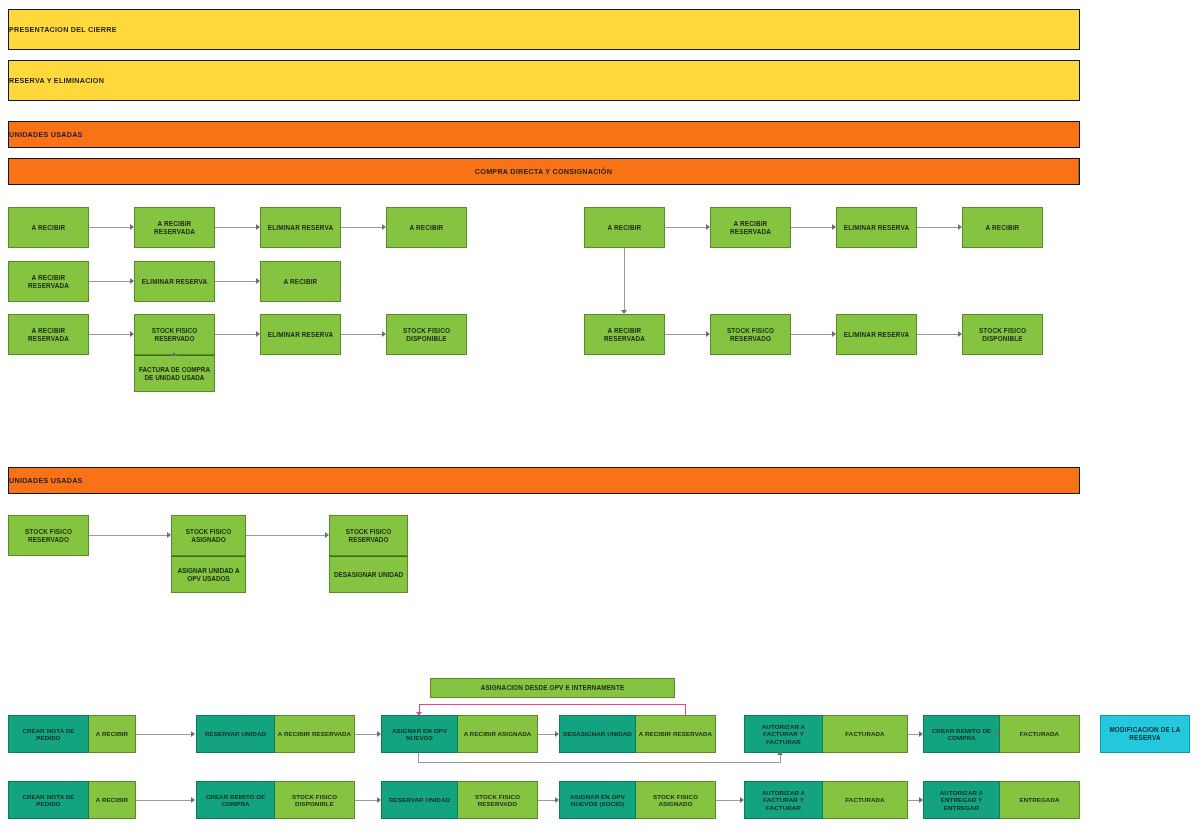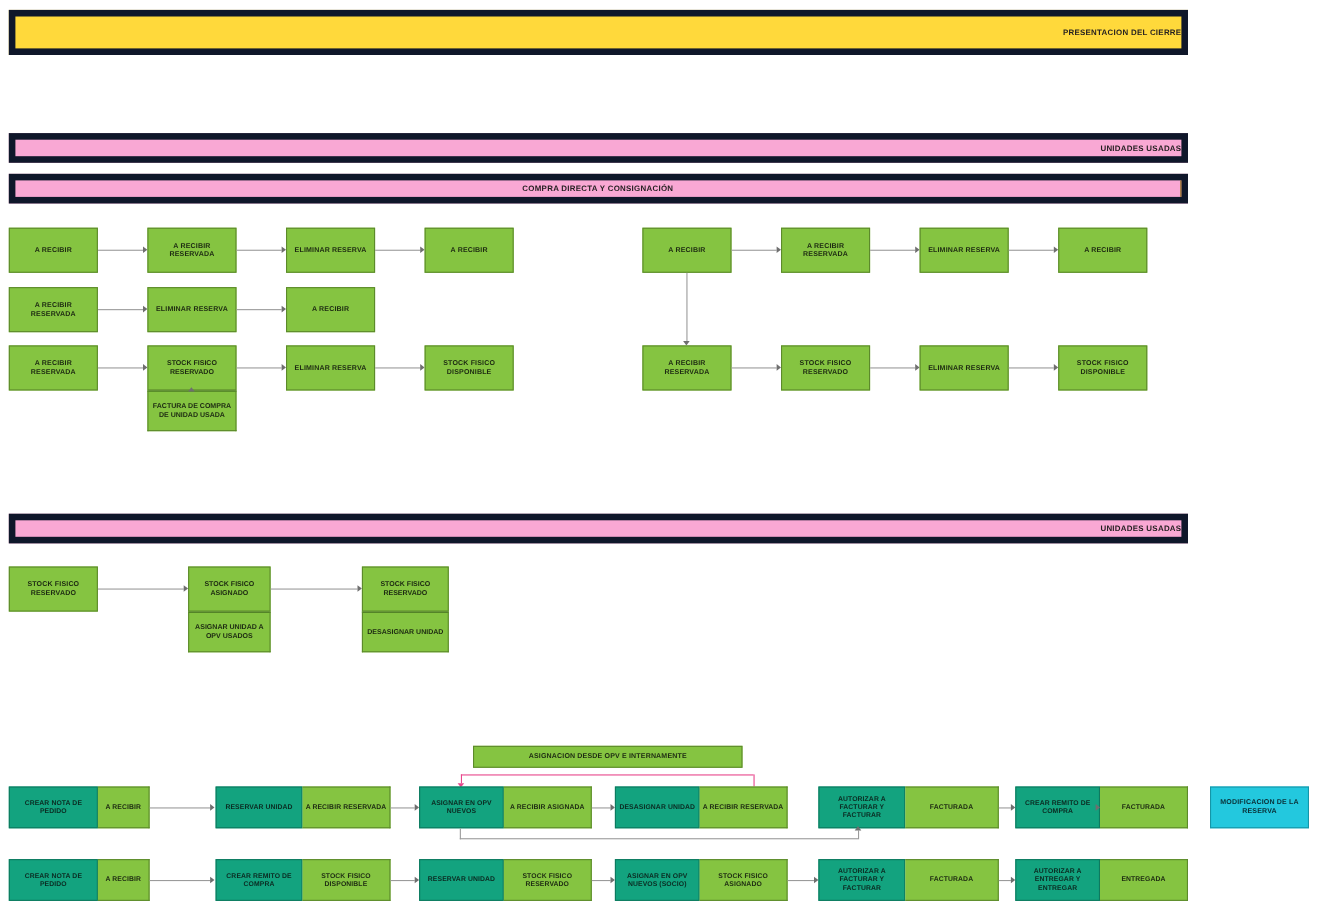--- a/index.html
+++ b/index.html
@@ -5,27 +5,27 @@
   html,body{margin:0;padding:0;background:#ffffff;}
   body{
     width:1198px;height:834px;position:relative;overflow:hidden;
     font-family:"Liberation Sans","DejaVu Sans",sans-serif;
   }
   #canvas{position:absolute;left:0;top:0;width:1198px;height:834px;}
 
   
   .bar{
     position:absolute;box-sizing:border-box;
-    border:6px solid #0f172a;
-    display:flex;align-items:center;justify-content:flex-end;
+    border:1px solid #0f172a;
+    display:flex;align-items:center;justify-content:flex-start;
     font-size:7.2px;font-weight:bold;letter-spacing:.25px;
     color:#231f20;text-align:center;
   }
   .bar.light{background:#ffd93b;}
-  .bar.amber{background:#f9a8d4;}
+  .bar.amber{background:#f97316;}
   .bar.split{padding:0;}
   .bar .half{
     flex:1;height:100%;
     display:flex;align-items:center;justify-content:center;
     font-size:7.2px;font-weight:bold;color:#231f20;
   }
   .bar .half.left{border-right:1px solid #8a6d10;}
 
   
   .box{
@@ -86,20 +86,23 @@
 </style>
 </head>
 <body>
 
 <div id="canvas">
 
   <div class="bar light" style="left:8px;top:9px;width:1072px;height:41px;">
     <span>PRESENTACION DEL CIERRE</span>
   </div>
 
+  <div class="bar light" style="left:8px;top:60px;width:1072px;height:41px;">
+    <span>RESERVA Y ELIMINACION</span>
+  </div>
 
   <div class="bar amber" style="left:8px;top:121px;width:1072px;height:27px;">
     <span>UNIDADES USADAS</span>
   </div>
 
   <div class="bar amber split" style="left:8px;top:158px;width:1072px;height:27px;gap:24px;">
     <div class="half left">
       <span>COMPRA DIRECTA Y CONSIGNACIÓN</span>
     </div>
   </div>

